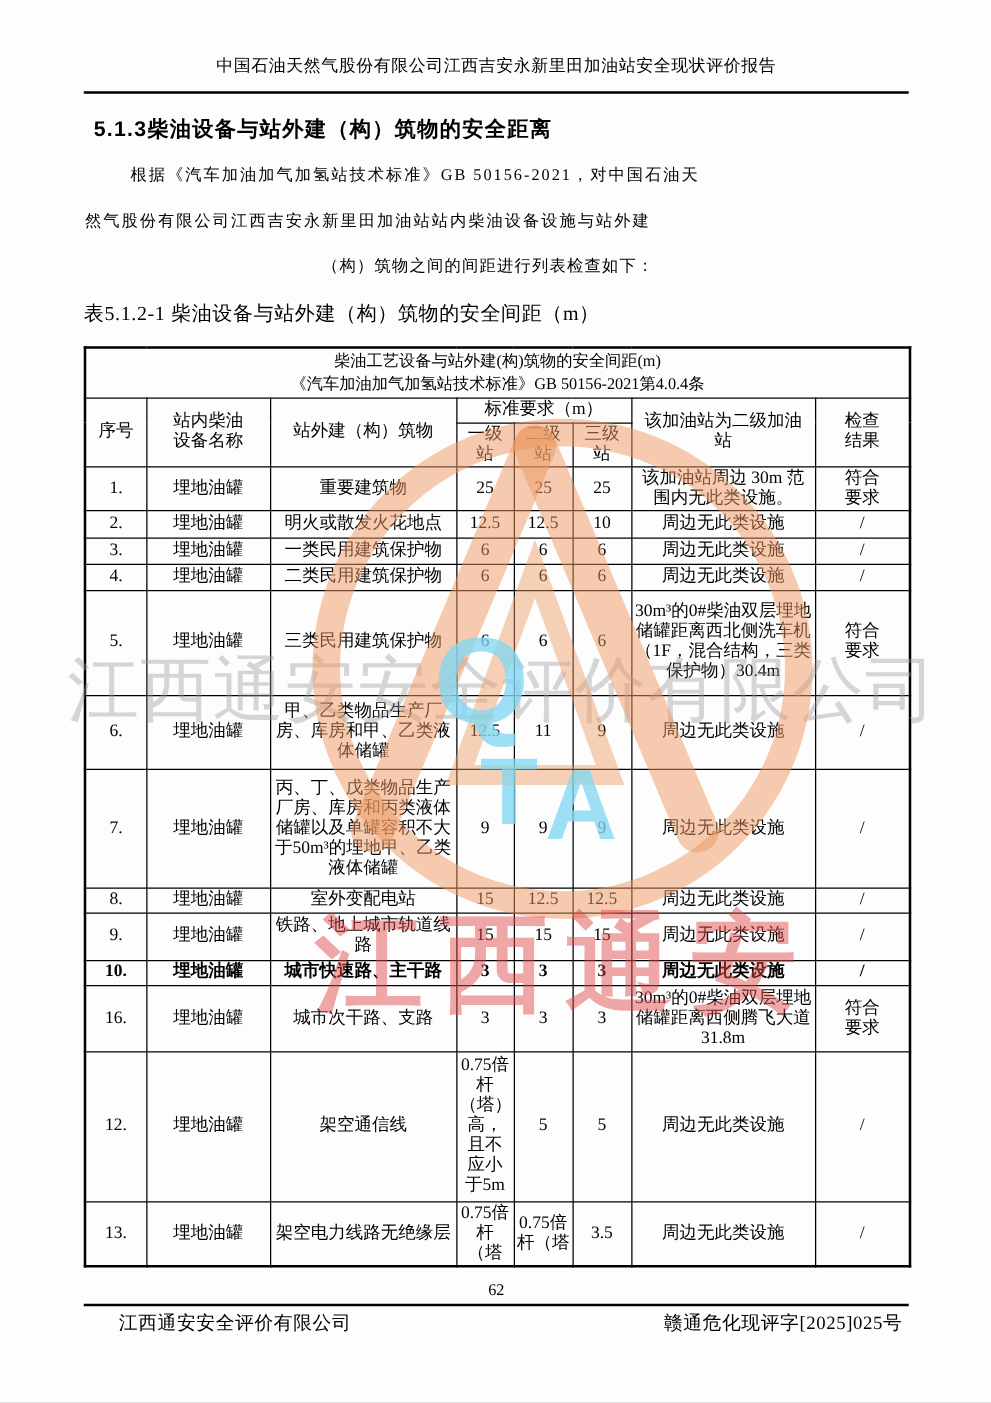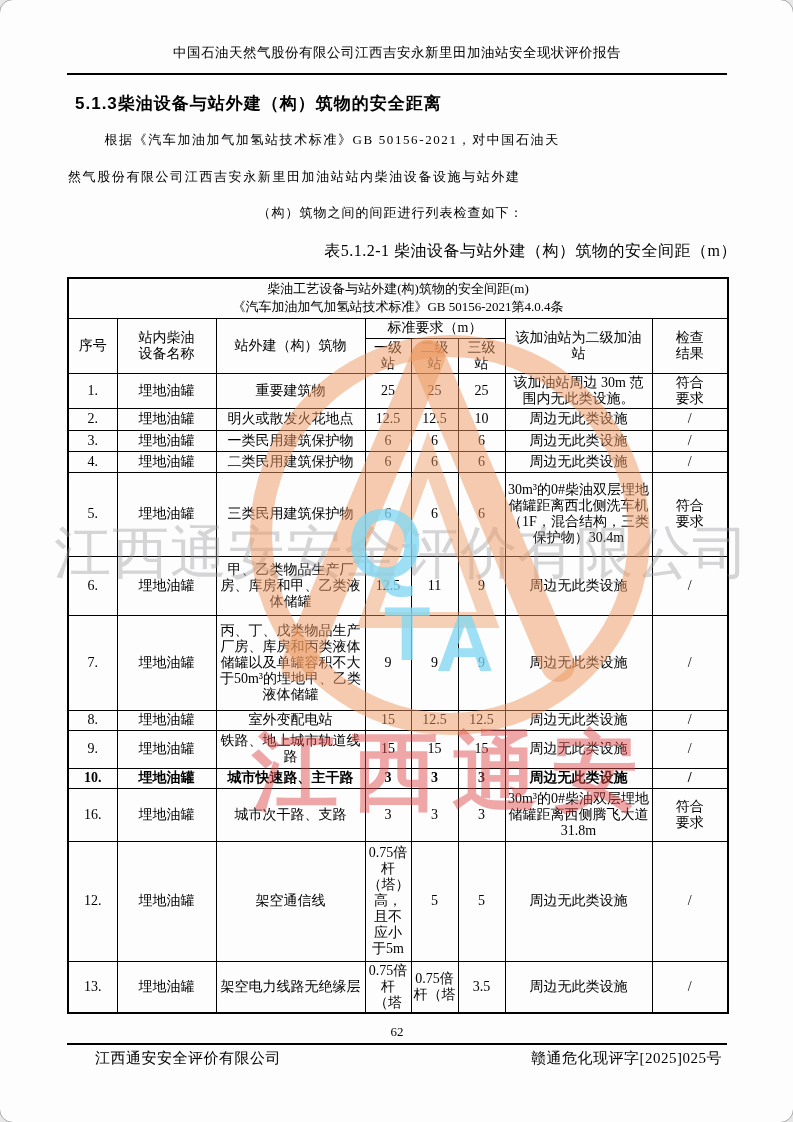--- a/index.html
+++ b/index.html
@@ -5,21 +5,20 @@
   html,body{margin:0;padding:0;background:#e8e8e8;}
   .page{
     position:relative;
     width:793px;height:1122px;
     margin:0 auto;
     background:#fdfdfd;
     outline:1px solid #a9a9a9;
     overflow:hidden;
     font-family:"Liberation Serif","DejaVu Serif",serif;
     color:#000;
-    border-radius:13px;
   }
   
   .doc-header{
     position:absolute;left:67px;top:44px;width:660px;
     text-align:center;font-size:13.5px;letter-spacing:.5px;
   }
   .doc-header-rule{
     position:absolute;left:67px;top:73px;width:660px;height:0;
     border-top:2px solid #000;
   }
@@ -27,22 +26,22 @@
   .sec-heading{
     position:absolute;left:75px;top:92px;width:650px;
     font-family:"Liberation Sans","DejaVu Sans",sans-serif;
     font-weight:bold;font-size:17px;letter-spacing:1px;
   }
   .para-line{position:absolute;left:68px;width:645px;font-size:13px;letter-spacing:1.6px;white-space:nowrap;}
   .para-line.l1{top:131px;text-indent:2.8em;}
   .para-line.l2{top:168px;}
   .para-line.l3{top:204px;text-align:center;letter-spacing:1px;}
   .tbl-caption{
-    position:absolute;left:77px;top:241px;width:660px;
-    text-align:right;font-size:16px;letter-spacing:.5px;
+    position:absolute;left:67px;top:241px;width:660px;
+    text-align:left;font-size:16px;letter-spacing:.5px;
   }
   
   .tbl-wrap{position:absolute;left:67px;top:277px;z-index:1;}
   table.safety{
     border-collapse:collapse;table-layout:fixed;width:660px;
     border:2px solid #000;font-size:14px;line-height:16px;
   }
   table.safety td{
     border:1px solid #000;text-align:center;vertical-align:middle;
     padding:1px 2px;overflow:hidden;word-break:break-all;

